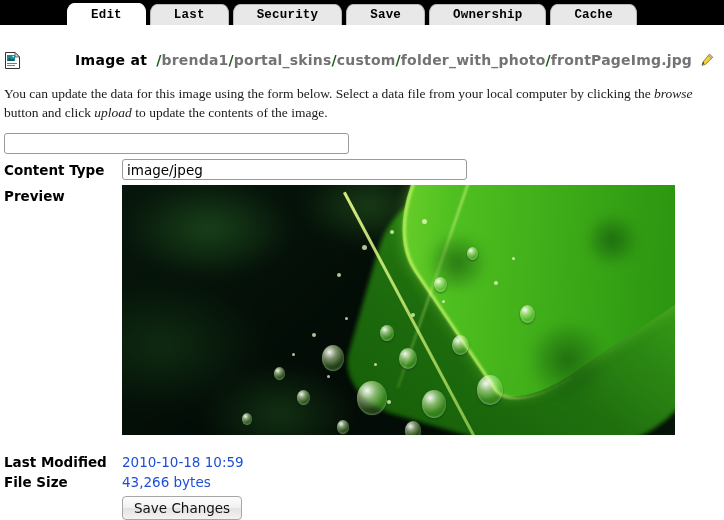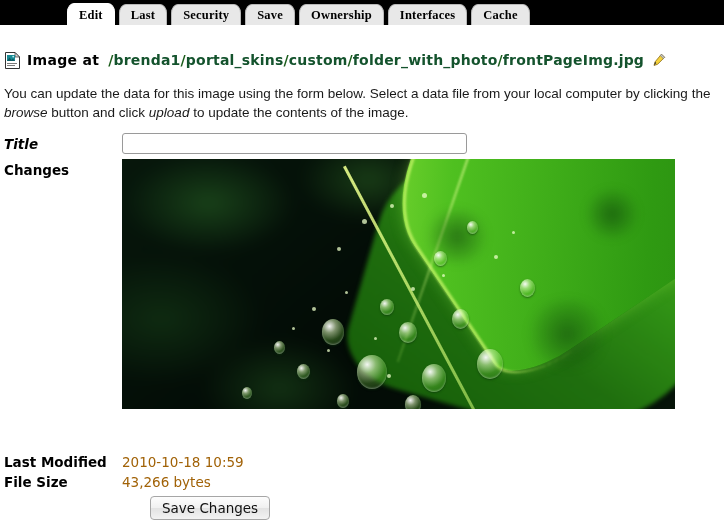--- a/index.html
+++ b/index.html
@@ -30,26 +30,26 @@
     left: 67px;
     top: 0;
     height: 25px;
     display: flex;
     align-items: flex-end;
     gap: 4px;
   }
   .tab {
     height: 21px;
     line-height: 21px;
-    padding: 0 11px;
+    padding: 0 23px;
     background: #e8e8e8;
     color: #000;
     font-weight: bold;
     font-size: 12.5px;
-    font-family: Liberation Serif, serif;
+    font-family: Liberation Mono, monospace;
     border-top-left-radius: 7px 9px;
     border-top-right-radius: 7px 9px;
     border: 1px solid #b9b9b9;
     border-bottom: none;
     box-sizing: border-box;
     white-space: nowrap;
     letter-spacing: 0.2px;
     cursor: pointer;
   }
   .tab.active {
@@ -76,30 +76,31 @@
     margin-right: 7px;
     flex: none;
   }
   .doc-icon svg { display: block; }
   .title-label {
     font-weight: bold;
     font-size: 14px;
     color: #000;
     font-family: "DejaVu Sans", sans-serif;
     letter-spacing: 0.3px;
+    margin-left: 48px;
   }
   .path {
     margin-left: 9px;
     font-weight: bold;
     font-size: 14px;
     font-family: "DejaVu Sans", sans-serif;
     letter-spacing: 0.2px;
   }
   .path a {
-    color: #14532d;
+    color: #737373;
     text-decoration: none;
   }
   .path a.last {
   }
   .path .sep {
     color: #1a5c1a;
   }
   .pencil-icon {
     margin-left: 8px;
     width: 14px;
@@ -111,21 +112,21 @@
 
   
   .desc {
     position: absolute;
     left: 4px;
     top: 84px;
     width: 714px;
     font-size: 13.5px;
     line-height: 19px;
     color: #1a1a1a;
-    font-family: Liberation Sans, sans-serif;
+    font-family: Liberation Serif, serif;
   }
   .desc i { font-style: italic; }
 
   
   .form {
     position: absolute;
     left: 4px;
     top: 133px;
     width: 716px;
   }
@@ -273,29 +274,28 @@
   .meta {
     position: absolute;
     left: 4px;
     top: 453px;
     width: 716px;
   }
   .meta .row-label { padding-top: 1px; }
   .meta-value {
     font-size: 13.5px;
     padding-top: 1px;
-    color: #a16207;
+    color: #1d4ed8;
     font-family: "DejaVu Sans", sans-serif;
   }
   .meta .row { margin-bottom: 3px; }
 
   .btn-row {
     display: flex;
     margin-top: 6px;
-    gap: 28px;
   }
   .btn-spacer { width: 118px; flex: none; }
   button.save {
     font-family: "DejaVu Sans", sans-serif;
     font-size: 13.5px;
     padding: 3px 11px;
     background: linear-gradient(to bottom, #fdfdfd 0%, #f1f1f1 48%, #e3e3e3 52%, #f3f3f3 100%);
     border: 1px solid #a6a6a6;
     border-radius: 4px;
     color: #111;
@@ -305,21 +305,20 @@
 </head>
 <body>
 
 <div class="tabbar">
   <div class="tabs">
     <div class="tab active">Edit</div>
     <div class="tab">Last</div>
     <div class="tab">Security</div>
     <div class="tab">Save</div>
     <div class="tab">Ownership</div>
-    <div class="tab">Interfaces</div>
     <div class="tab">Cache</div>
   </div>
 </div>
 
 <div class="titleline">
   <span class="doc-icon">
     <svg width="15" height="17" viewBox="0 0 15 17">
       <path d="M0.5 0.5 H10 L14.5 5 V16.5 H0.5 Z" fill="#ffffff" stroke="#333333"></path>
       <path d="M10 0.5 L14.5 5 H10 Z" fill="#d8d8d8" stroke="#333333" stroke-width="0.7"></path>
       <rect x="2" y="3" width="8" height="6" fill="#1a8a94"></rect>
@@ -342,27 +341,30 @@
   </span>
 </div>
 
 <div class="desc">
   <span>You can update the data for this image using the form below. Select a data file from your local computer by clicking the </span><i>browse</i><span> button and click </span><i>upload</i><span> to update the contents of the image.</span>
 </div>
 
 <div class="form">
 
   <div class="row">
-    <div class="row-label italic">Title</div>
     <input class="textfield" type="text" value="" style="">
   </div>
 
-
   <div class="row">
-    <div class="row-label">Changes</div>
+    <div class="row-label">Content Type</div>
+    <input class="textfield" type="text" value="image/jpeg" style="">
+  </div>
+
+  <div class="row">
+    <div class="row-label">Preview</div>
     <div class="preview-wrap" title="green leaf with water droplets photo">
       <div class="photo">
         <div class="bg-blur"></div>
 
         <div class="leaf-second"></div>
         <div class="leaf-main"></div>
         <div class="leaf-edge"></div>
         <div class="vein"></div>
         <div class="vein2"></div>
 

